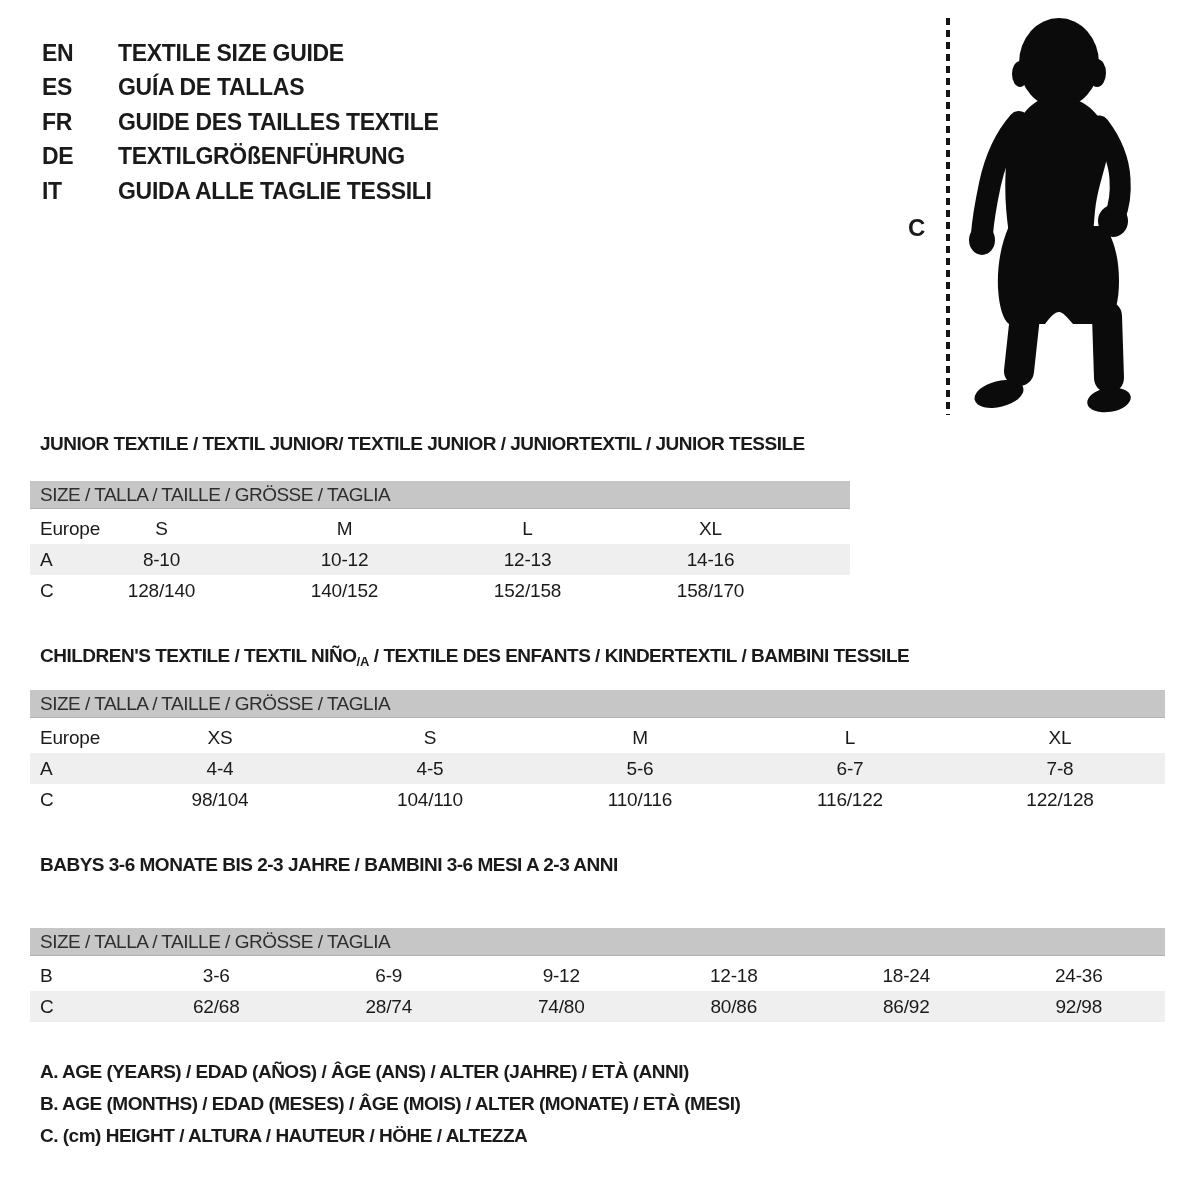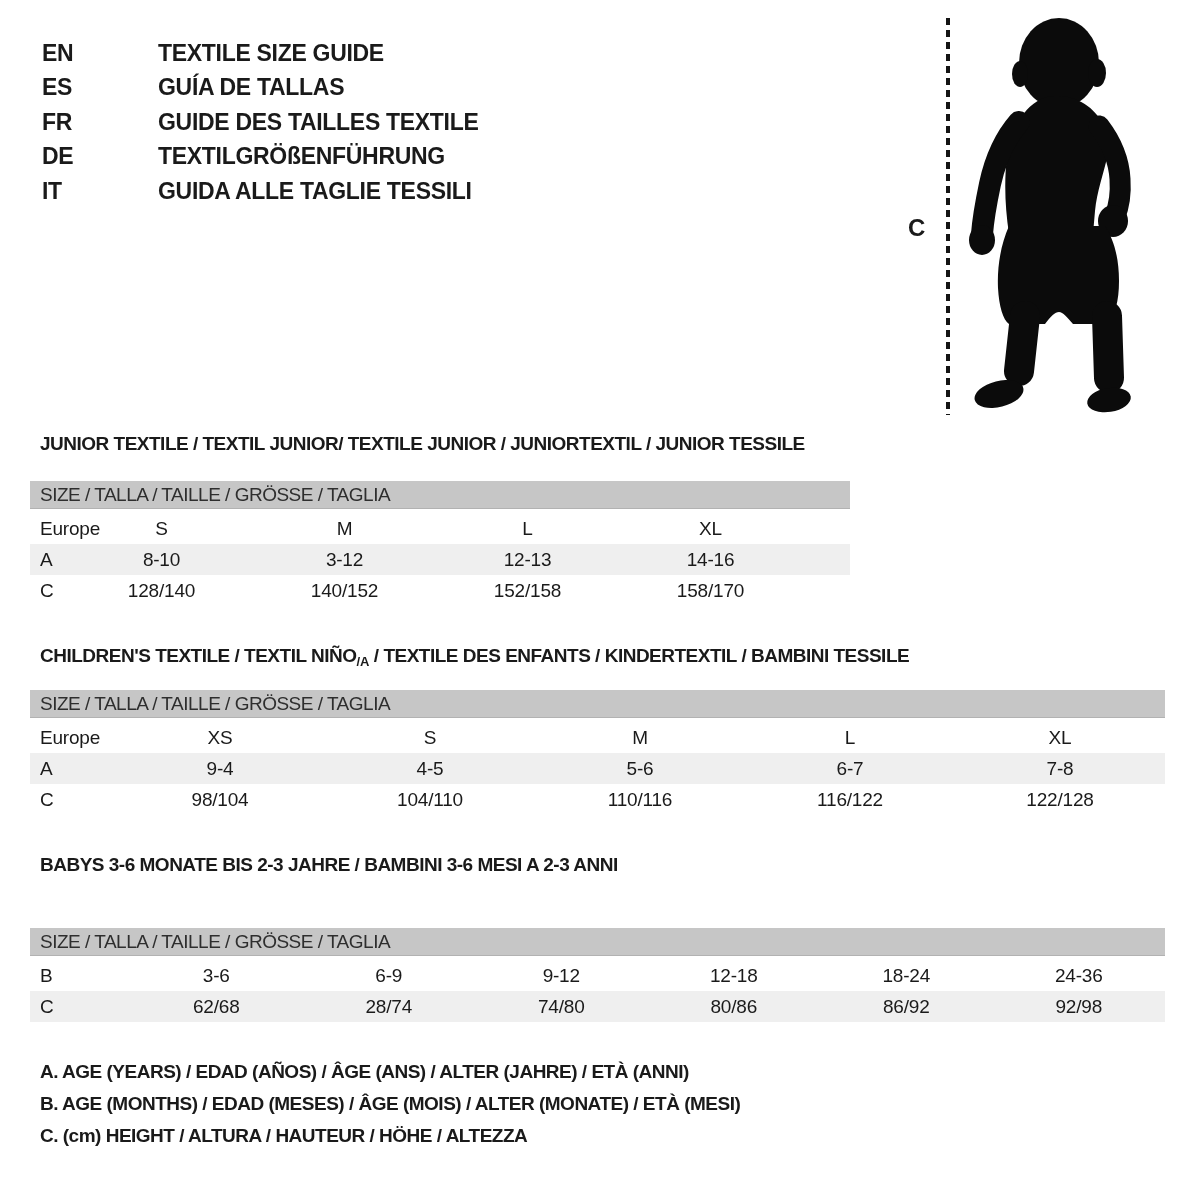--- a/index.html
+++ b/index.html
@@ -9,21 +9,21 @@
     --sil:#0b0b0b;
   }
   html,body{margin:0;padding:0;background:#ffffff;}
   body{font-family:"Liberation Sans", sans-serif;color:var(--ink);}
   #canvas{position:relative;width:1200px;height:1152px;background:#ffffff;overflow:hidden;}
 
   
   .lang-list{position:absolute;left:42px;top:36px;}
   .lang-row{display:flex;height:34.5px;align-items:center;}
   .lang-code{width:76px;font-size:23px;font-weight:700;letter-spacing:-0.3px;}
-  .lang-title{font-size:23px;font-weight:700;letter-spacing:-0.3px;white-space:nowrap;margin-left:40px;}
+  .lang-title{font-size:23px;font-weight:700;letter-spacing:-0.3px;white-space:nowrap;}
 
   
   .measure-line{position:absolute;left:946px;top:18px;width:4px;height:397px;
     background:repeating-linear-gradient(to bottom,#141414 0 7px,transparent 7px 12px);}
   .measure-label{position:absolute;left:908px;top:214px;font-size:24px;font-weight:700;}
   .silhouette{position:absolute;left:963px;top:16px;width:175px;height:400px;}
 
   
   .sec-title{position:absolute;left:40px;font-size:19px;font-weight:700;
     letter-spacing:-0.5px;white-space:nowrap;line-height:22px;}
@@ -117,21 +117,21 @@
         <div class="trow">
           <div class="c0">Europe</div>
           <div class="c">S</div>
           <div class="c">M</div>
           <div class="c">L</div>
           <div class="c">XL</div>
         </div>
         <div class="trow shaded">
           <div class="c0">A</div>
           <div class="c">8-10</div>
-          <div class="c">3-12</div>
+          <div class="c">10-12</div>
           <div class="c">12-13</div>
           <div class="c">14-16</div>
         </div>
         <div class="trow">
           <div class="c0">C</div>
           <div class="c">128/140</div>
           <div class="c">140/152</div>
           <div class="c">152/158</div>
           <div class="c">158/170</div>
         </div>
@@ -145,21 +145,21 @@
         <div class="trow">
           <div class="c0">Europe</div>
           <div class="c">XS</div>
           <div class="c">S</div>
           <div class="c">M</div>
           <div class="c">L</div>
           <div class="c">XL</div>
         </div>
         <div class="trow shaded">
           <div class="c0">A</div>
-          <div class="c">9-4</div>
+          <div class="c">4-4</div>
           <div class="c">4-5</div>
           <div class="c">5-6</div>
           <div class="c">6-7</div>
           <div class="c">7-8</div>
         </div>
         <div class="trow">
           <div class="c0">C</div>
           <div class="c">98/104</div>
           <div class="c">104/110</div>
           <div class="c">110/116</div>

